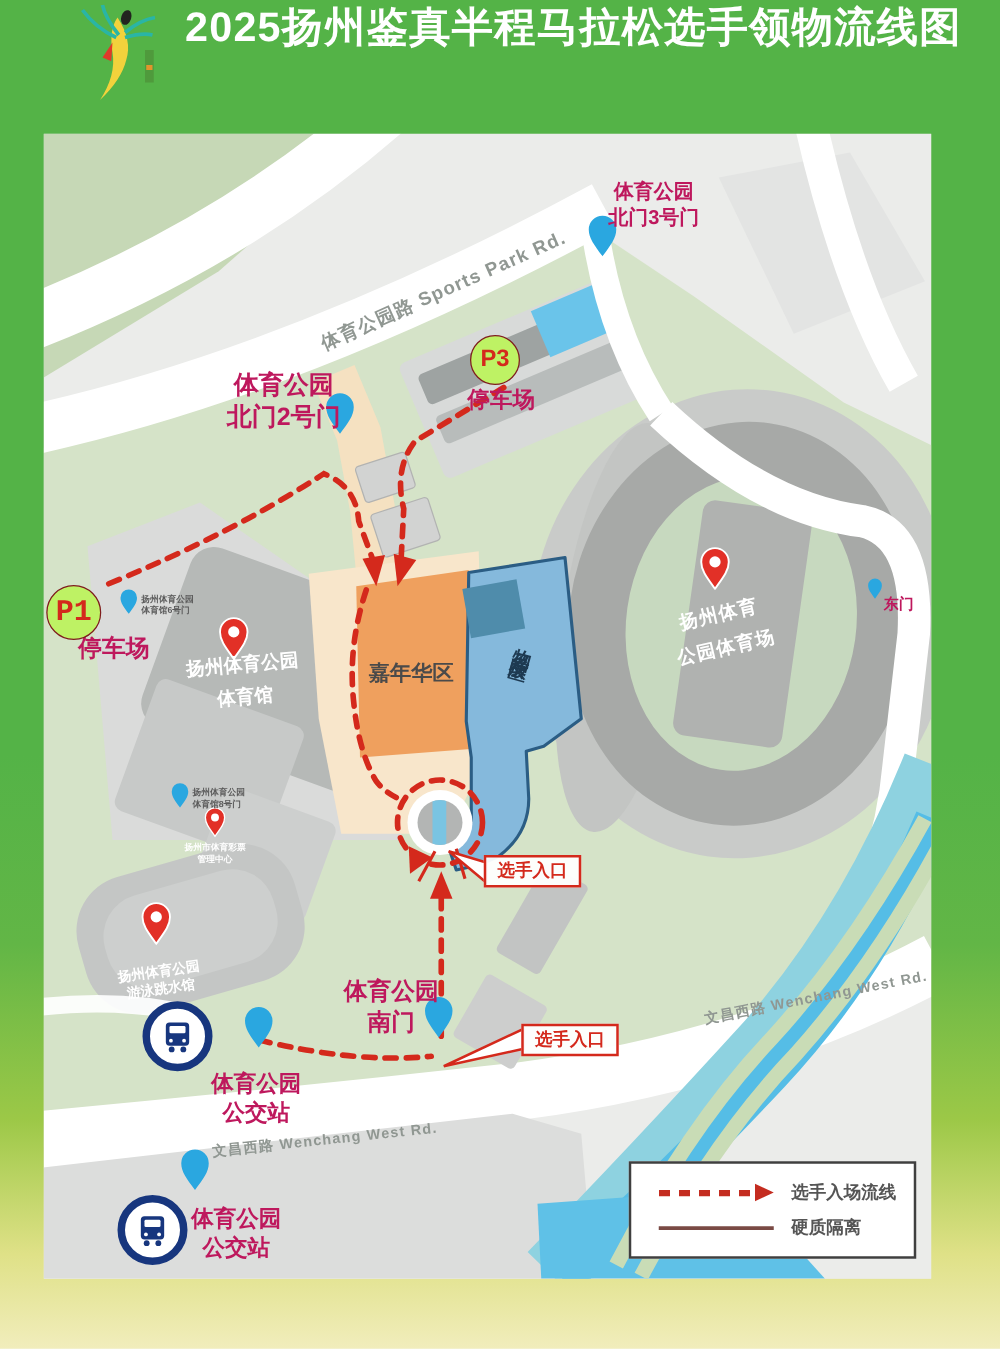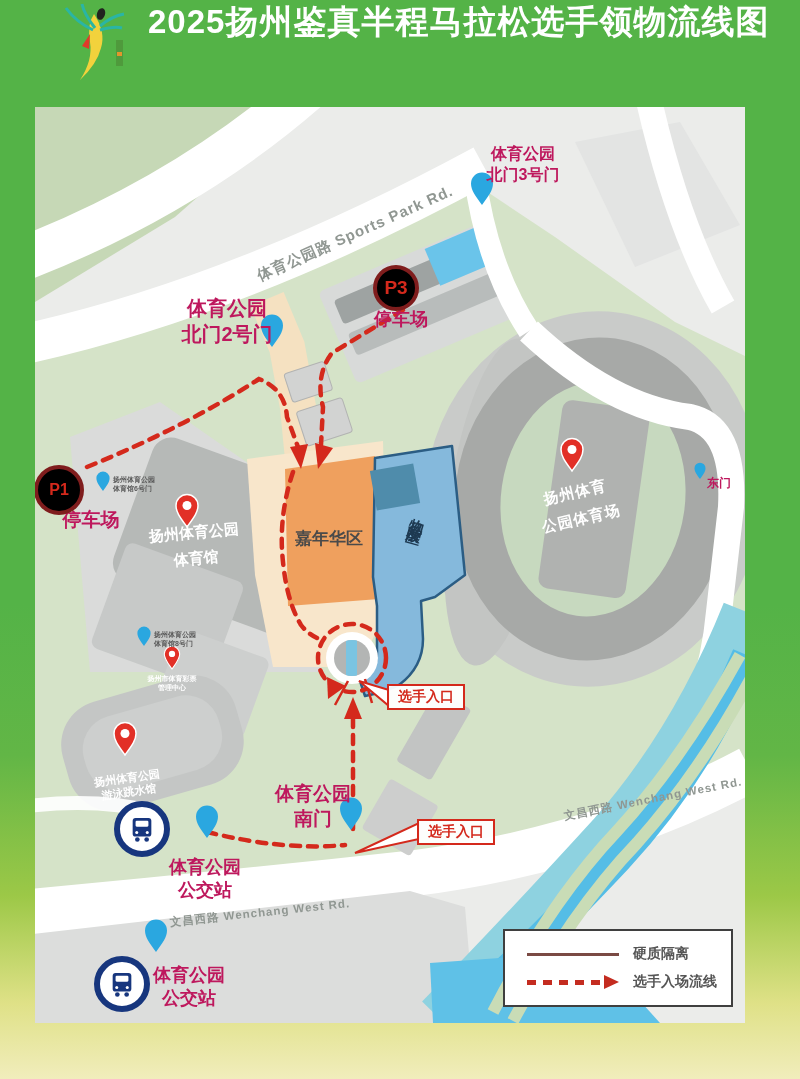--- a/index.html
+++ b/index.html
@@ -11,21 +11,21 @@
   .header{position:absolute;left:0;top:0;width:800px;height:107px;display:flex;align-items:flex-start;}
   .header h1{margin:0 0 0 10px;color:#fff;font-size:33px;font-weight:800;letter-spacing:1px;white-space:nowrap;}
   .logo{margin-left:60px;flex:0 0 auto;}
   .map{position:absolute;left:35px;top:107px;width:710px;height:916px;background:#ebecea;overflow:hidden;}
   .map svg.base{position:absolute;left:0;top:0;}
   .lbl{position:absolute;transform:translate(-50%,-50%);text-align:center;white-space:pre-line;
        font-weight:700;color:#be185d;line-height:1.3;z-index:5;}
   .white{color:#fff;}
   .road-lbl{color:#909792;font-weight:700;letter-spacing:1px;white-space:nowrap;}
   .tiny{font-size:7px;font-weight:700;color:#5a5a5a;line-height:1.25;}
-  .badge{position:absolute;transform:translate(-50%,-50%);background:#000000;border:4px solid #7f1d1d;
+  .badge{position:absolute;transform:translate(-50%,-50%);background:#bef264;border:1px solid #7f1d1d;
          border-radius:50%;color:#d4291c;font-weight:800;display:flex;align-items:center;justify-content:center;z-index:6;}
   .callout{position:absolute;border:2px solid #d4291c;background:rgba(255,255,255,.95);color:#d4291c;
            font-weight:700;font-size:14px;padding:2px 9px;z-index:7;white-space:nowrap;}
   .bus{position:absolute;transform:translate(-50%,-50%);width:44px;height:44px;border-radius:50%;
        background:#fff;border:6px solid #17367e;display:flex;align-items:center;justify-content:center;z-index:6;}
   .v-label{writing-mode:vertical-rl;letter-spacing:3px;}
   .legend{position:absolute;left:468px;top:822px;width:230px;height:78px;background:#fff;
           border:2px solid #3f3f3f;z-index:9;display:flex;flex-direction:column;justify-content:center;gap:10px;padding:4px 0;box-sizing:border-box;}
   .legend .row{display:flex;align-items:center;gap:14px;margin-left:22px;}
   .legend .sym{width:92px;display:flex;align-items:center;}
@@ -185,21 +185,21 @@
   <div class="lbl" style="left:488px;top:58px;font-size:16px;">体育公园
 北门3号门</div>
   <div class="lbl" style="left:192px;top:214px;font-size:20px;">体育公园
 北门2号门</div>
   <div class="lbl" style="left:278px;top:700px;font-size:19px;">体育公园
 南门</div>
   <div class="lbl" style="left:672px;top:377px;font-size:12px;transform:translate(0,-50%);">东门</div>
 
   <div class="badge" style="left:361px;top:181px;width:38px;height:38px;font-size:19px;">P3</div>
   <div class="lbl" style="left:366px;top:213px;font-size:18px;">停车场</div>
-  <div class="badge" style="left:24px;top:383px;width:42px;height:42px;font-size:16px;">P1</div>
+  <div class="badge" style="left:24px;top:383px;width:42px;height:42px;font-size:24px;font-family:Liberation Mono, monospace;">P1</div>
   <div class="lbl" style="left:56px;top:413px;font-size:19px;">停车场</div>
 
   <div class="lbl white" style="left:160px;top:438px;font-size:15px;line-height:1.7;transform:translate(-50%,-50%) rotate(-5deg);">扬州体育公园
 体育馆</div>
   <div class="lbl white" style="left:543px;top:398px;font-size:15px;line-height:1.8;letter-spacing:1px;transform:translate(-50%,-50%) rotate(-13deg);">扬州体育
 公园体育场</div>
   <div class="lbl white" style="left:93px;top:678px;font-size:11px;transform:translate(-50%,-50%) rotate(-8deg);">扬州体育公园
 游泳跳水馆</div>
   <div class="lbl white tiny" style="left:137px;top:577px;color:#fff;">扬州市体育彩票
 管理中心</div>
@@ -235,25 +235,25 @@
       <circle cx="7.5" cy="15" r="1.3" fill="#fff"></circle>
         <circle cx="16.5" cy="15" r="1.3" fill="#fff"></circle>
     </svg>
   </div>
   <div class="lbl" style="left:154px;top:880px;font-size:18px;">体育公园
 公交站</div>
 
   <div class="legend">
     <div class="row">
       <span class="sym">
-          <span class="solid"></span>
-        </span>
-      <span class="txt">硬质隔离</span>
-    </div>
-    <div class="row">
-      <span class="sym">
           <span class="dash"></span>
           <span class="arrow"></span>
         </span>
       <span class="txt">选手入场流线</span>
     </div>
+    <div class="row">
+      <span class="sym">
+          <span class="solid"></span>
+        </span>
+      <span class="txt">硬质隔离</span>
+    </div>
   </div>
 </div>
 
 </body></html>

